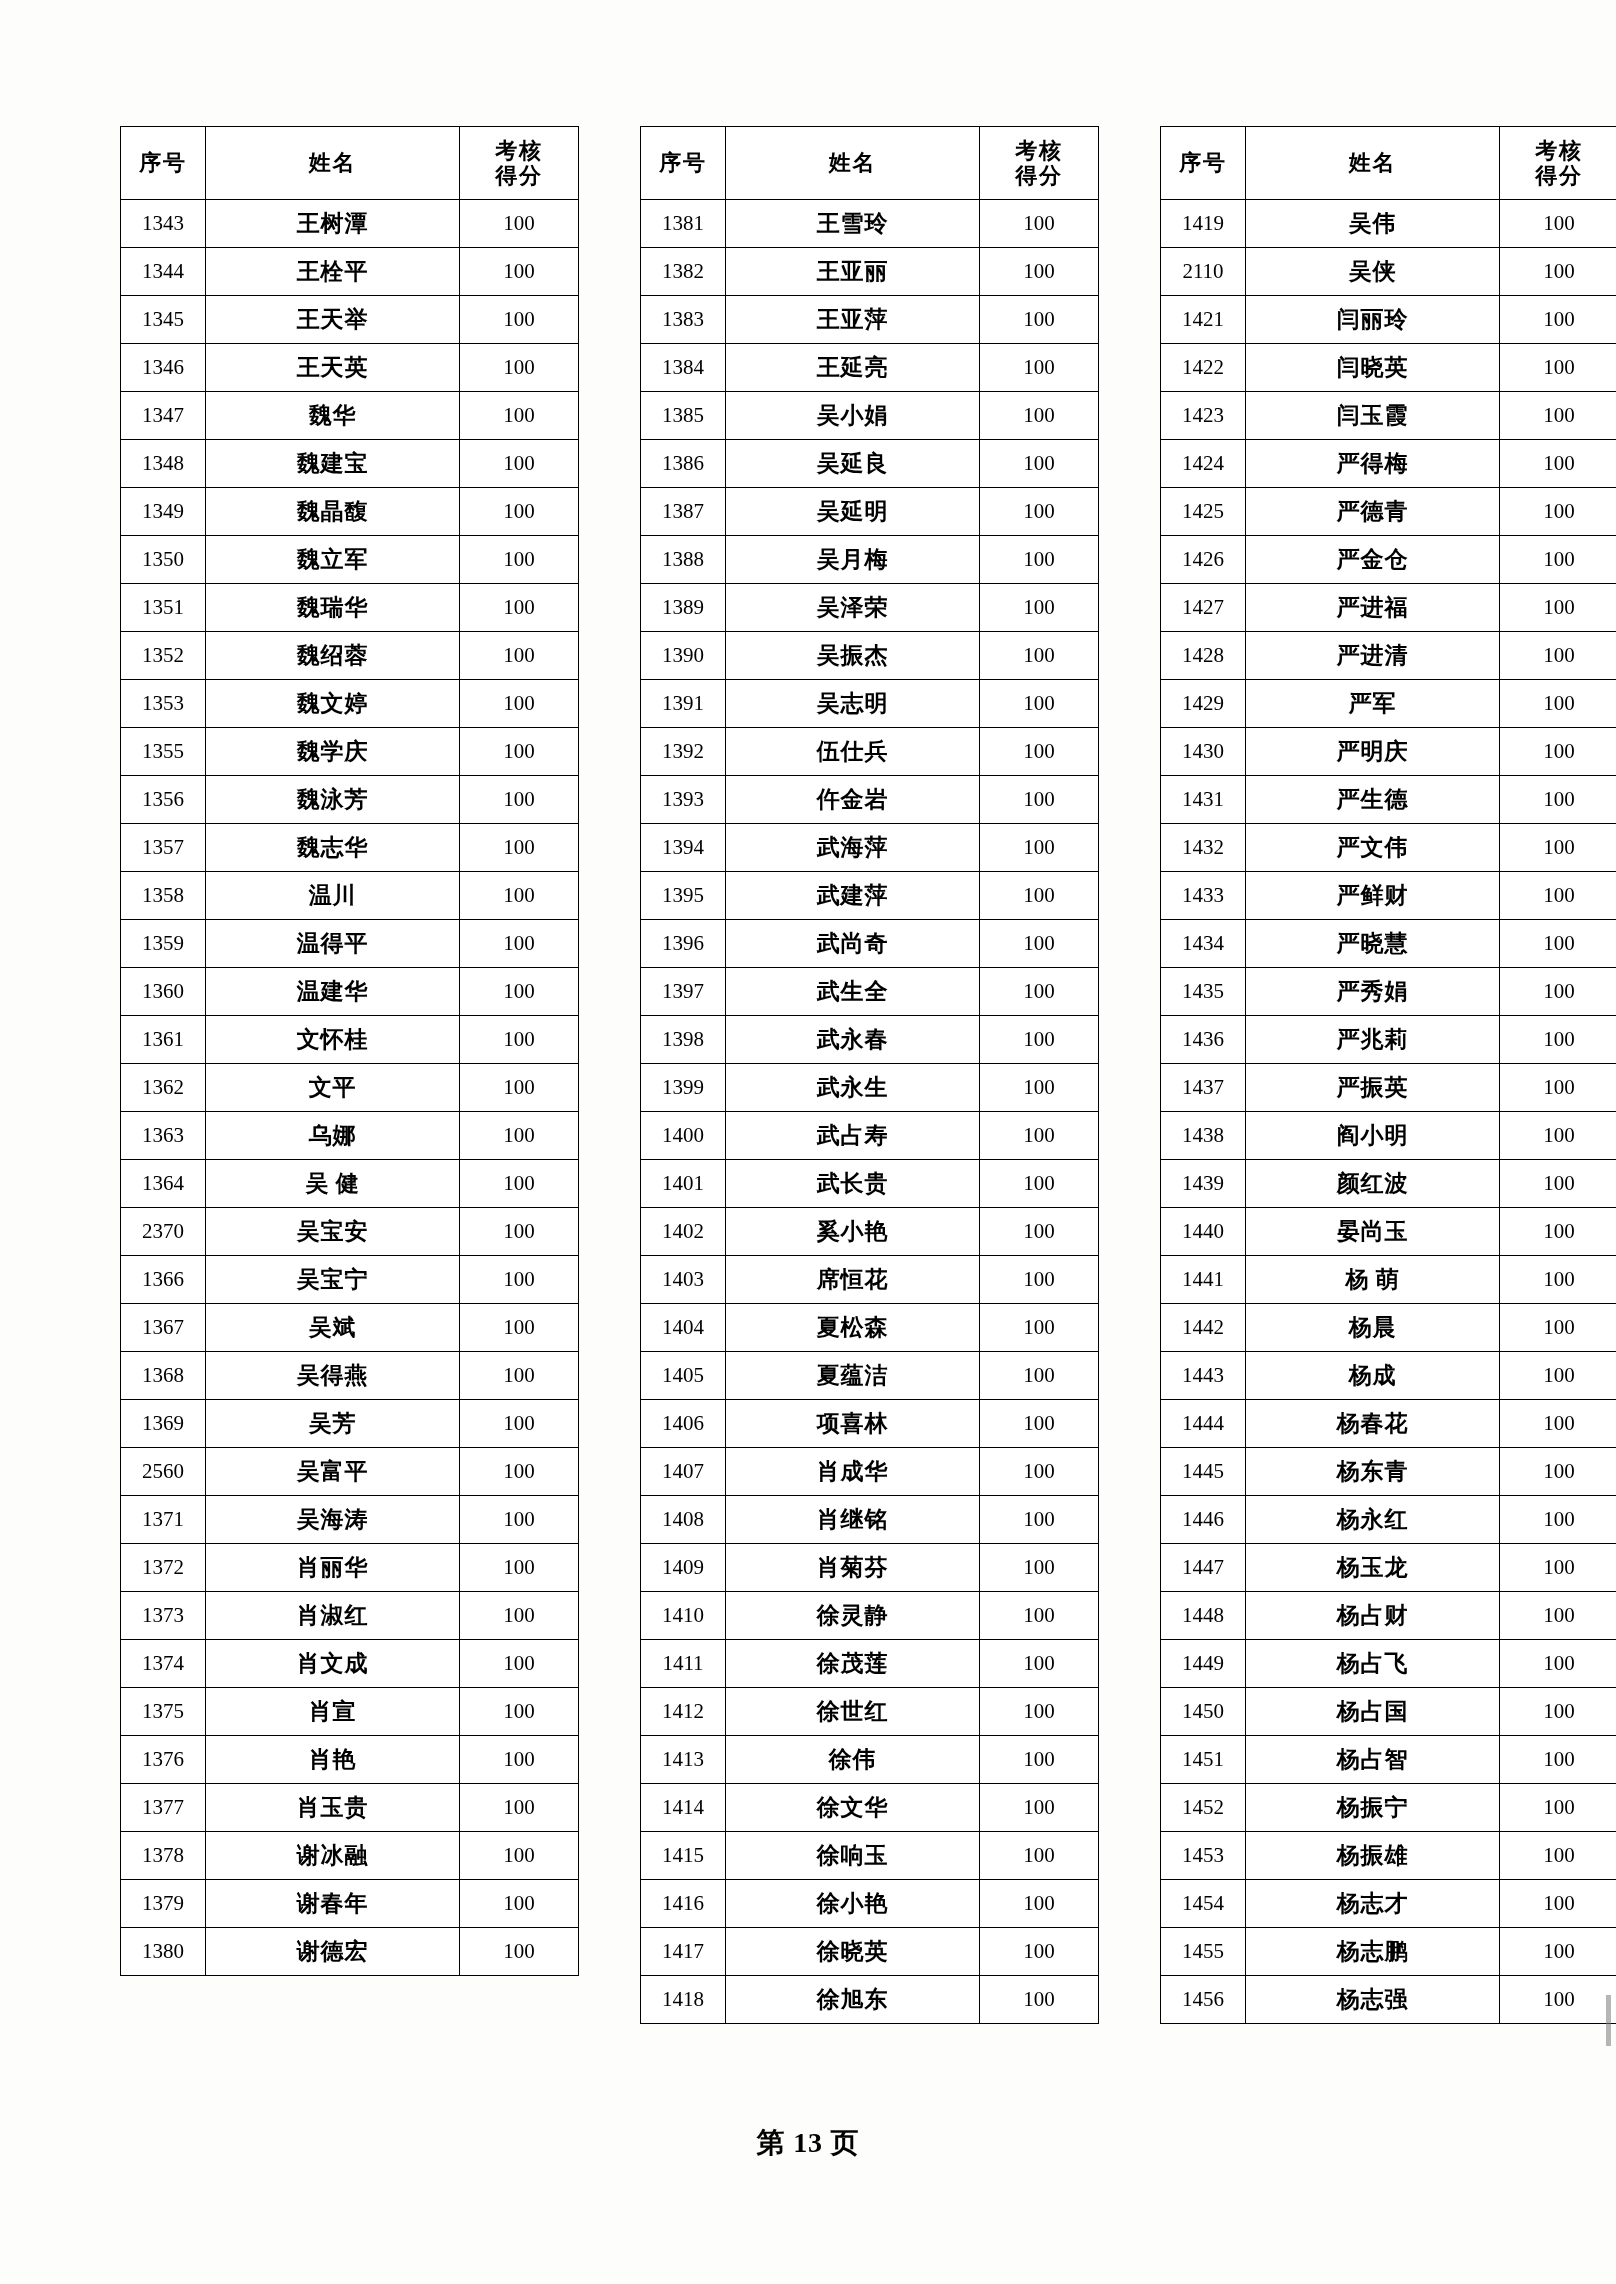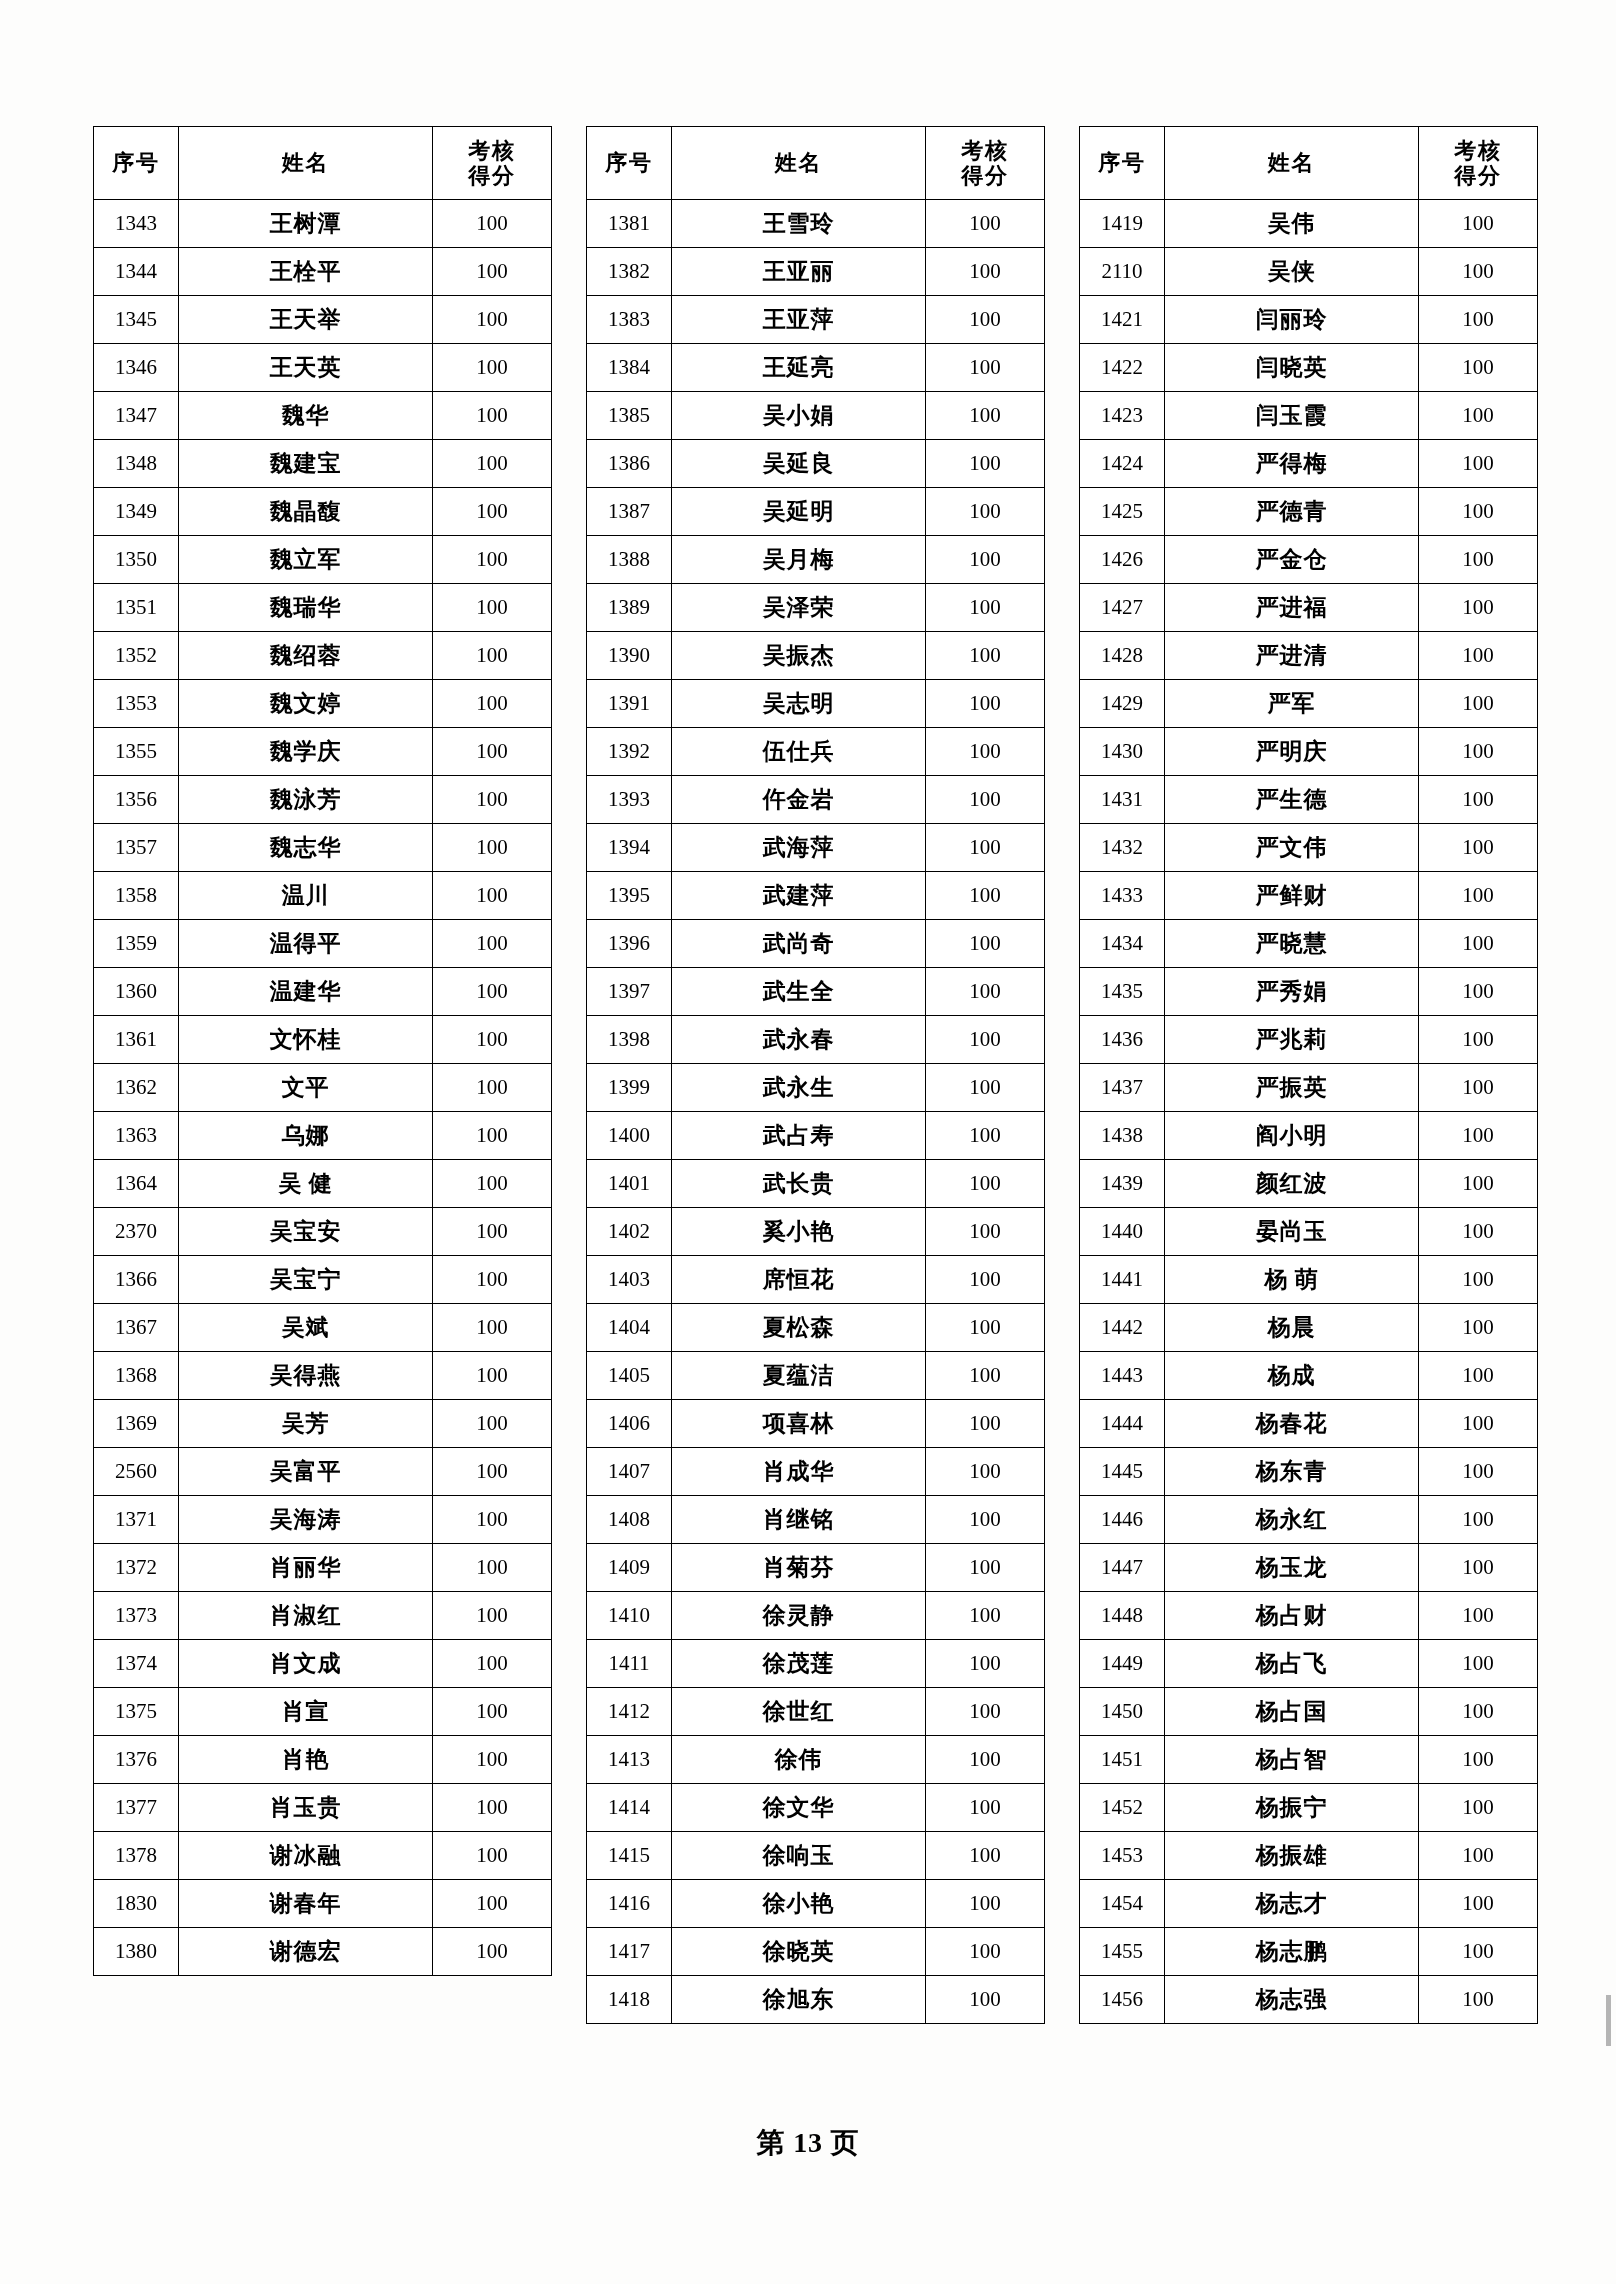--- a/index.html
+++ b/index.html
@@ -30,20 +30,21 @@
   .columns {
     display: flex;
     justify-content: space-between;
     align-items: flex-start;
     gap: 34px;
   }
   table.score-table {
     border-collapse: collapse;
     table-layout: fixed;
     width: 455px;
+    margin-left: 27px;
   }
   table.score-table td, table.score-table th {
     border: 1.3px solid #000;
     text-align: center;
     vertical-align: middle;
     padding: 0;
     background: #fff;
   }
   th.col-seq, td.col-seq { width: 84px; }
   th.col-name, td.col-name { width: 253px; }
@@ -288,21 +289,21 @@
               <td class="col-seq">1377</td>
               <td class="col-name">肖玉贵</td>
               <td class="col-score">100</td>
             </tr>
             <tr>
               <td class="col-seq">1378</td>
               <td class="col-name">谢冰融</td>
               <td class="col-score">100</td>
             </tr>
             <tr>
-              <td class="col-seq">1830</td>
+              <td class="col-seq">1379</td>
               <td class="col-name">谢春年</td>
               <td class="col-score">100</td>
             </tr>
             <tr>
               <td class="col-seq">1380</td>
               <td class="col-name">谢德宏</td>
               <td class="col-score">100</td>
             </tr>
           </tbody>
       </table>

